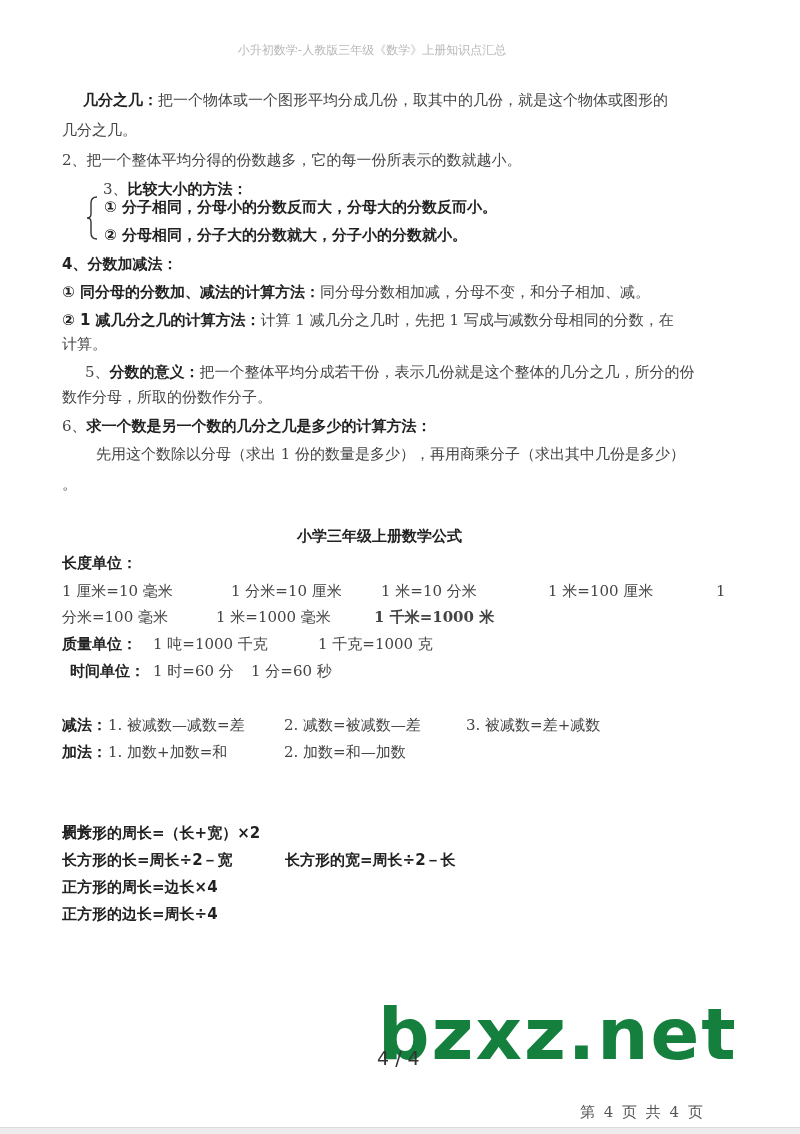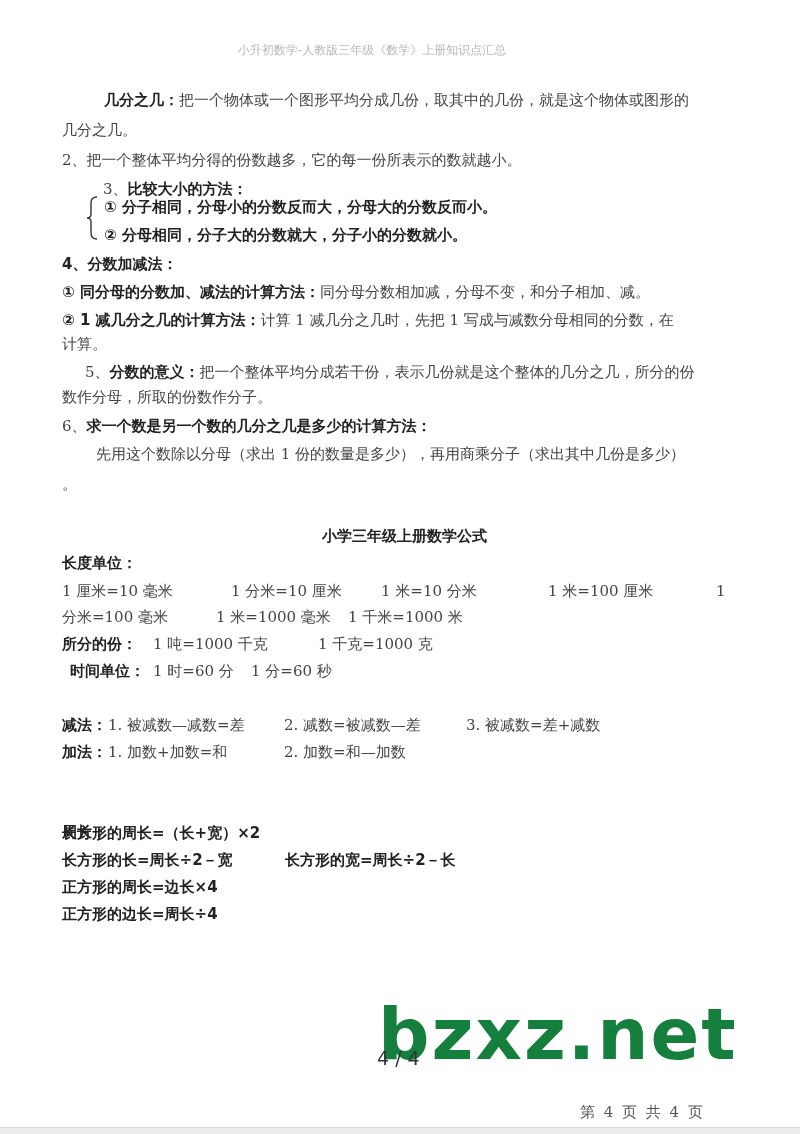--- a/index.html
+++ b/index.html
@@ -16,31 +16,30 @@
   .header {
     position:absolute; top:42px; left:0; width:744px; text-align:center;
     font-family:"DejaVu Sans","Liberation Sans",sans-serif;
     font-size:12px; color:#b8b8b8;
   }
   .line {
     position:absolute; left:62px; font-size:15px; line-height:20px;
     white-space:nowrap; color:#444;
   }
   .b { font-weight:bold; color:#222; font-family:"DejaVu Sans","Liberation Sans",sans-serif; }
-  .indent { left:104px; }
+  .indent { left:83px; }
   .brace {
     position:absolute; left:86px; top:195px; width:10px; height:44px;
     font-size:40px; line-height:40px; color:#333;
   }
   .brace svg { display:block; }
   .section-title {
     position:absolute; left:0; width:759px; text-align:center; top:527px;
     font-size:15px; font-weight:bold; color:#222;
     font-family:"DejaVu Sans","Liberation Sans",sans-serif;
-    margin-left:25px;
   }
   .abs { position:absolute; font-size:15px; line-height:20px; white-space:nowrap; color:#444; }
   .watermark {
     position:absolute; left:378px; top:992px; font-size:72px; font-weight:bold;
     color:#15803d; font-family:"DejaVu Sans","Liberation Sans",sans-serif;
     letter-spacing:2px;
   }
   .pagenum {
     position:absolute; left:377px; top:1047px; font-size:19px; color:#333;
     font-family:"DejaVu Sans","Liberation Sans",sans-serif;
@@ -96,23 +95,23 @@
 <div class="section-title">小学三年级上册数学公式</div>
 
 <div class="line b" style="top:553px;">长度单位：</div>
 <div class="abs" style="left:62px; top:581px;">1 厘米=10 毫米</div>
 <div class="abs" style="left:231px; top:581px;">1 分米=10 厘米</div>
 <div class="abs" style="left:381px; top:581px;">1 米=10 分米</div>
 <div class="abs" style="left:548px; top:581px;">1 米=100 厘米</div>
 <div class="abs" style="left:716px; top:581px;">1</div>
 <div class="abs" style="left:62px; top:607px;">分米=100 毫米</div>
 <div class="abs" style="left:216px; top:607px;">1 米=1000 毫米</div>
-<div class="abs" style="left:348px; top:607px;">1 千米=1000 米</div>
+<div class="abs" style="left:374px; top:607px;font-weight:bold;">1 千米=1000 米</div>
 
-<div class="line b" style="top:634px;">所分的份：</div>
+<div class="line b" style="top:634px;">质量单位：</div>
 <div class="abs" style="left:153px; top:634px;">1 吨=1000 千克</div>
 <div class="abs" style="left:318px; top:634px;">1 千克=1000 克</div>
 
 <div class="line b" style="top:661px;padding-left:8px;">时间单位：</div>
 <div class="abs" style="left:153px; top:661px;">1 时=60 分</div>
 <div class="abs" style="left:251px; top:661px;">1 分=60 秒</div>
 
 <div class="line b" style="top:715px;">减法：</div>
 <div class="abs" style="left:108px; top:715px;">1. 被减数—减数=差</div>
 <div class="abs" style="left:284px; top:715px;">2. 减数=被减数—差</div>

